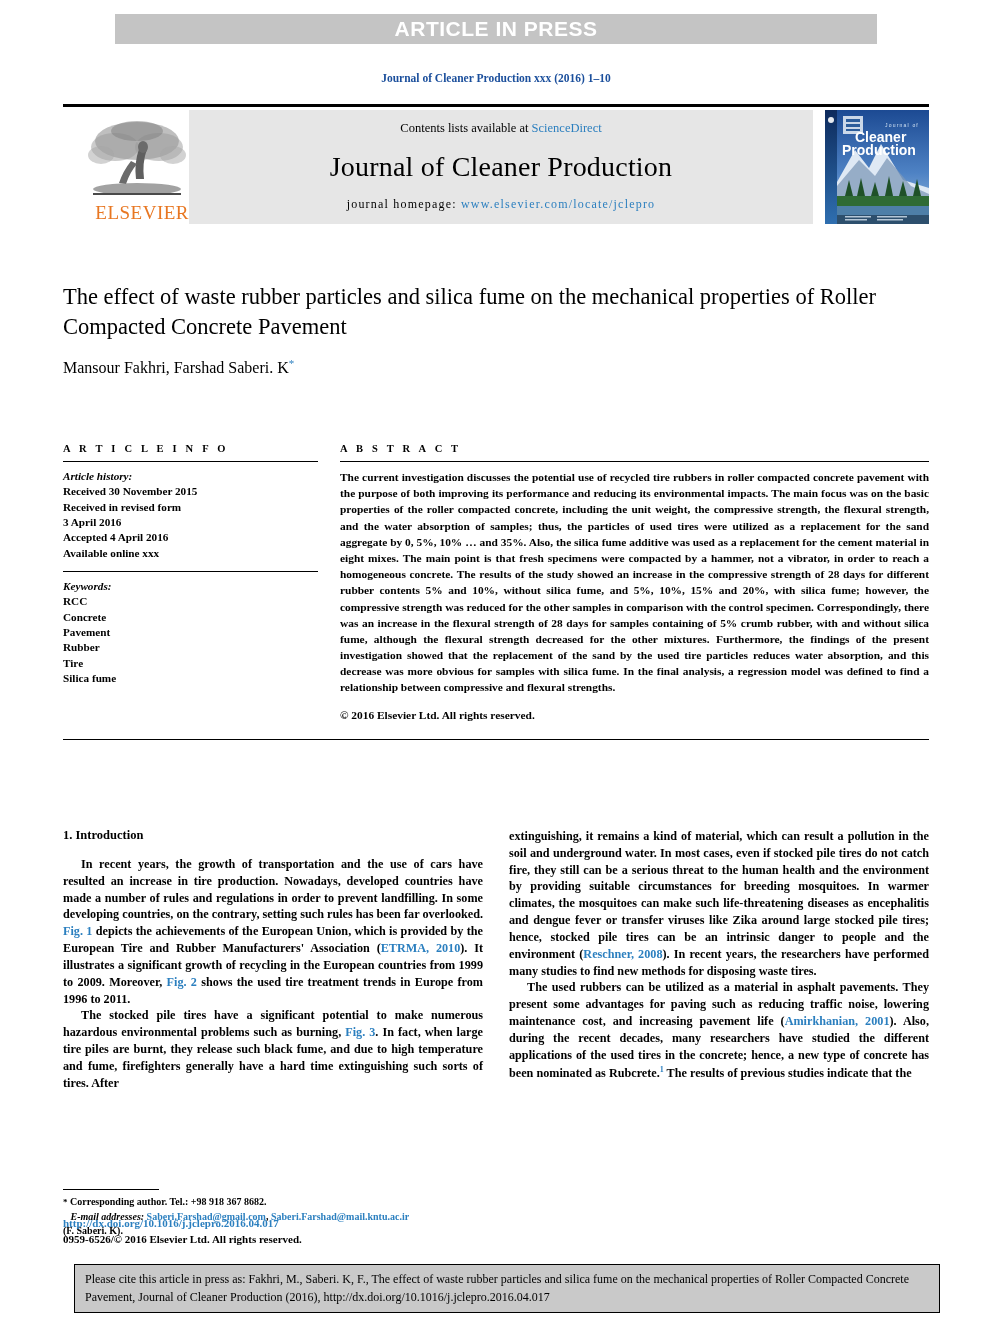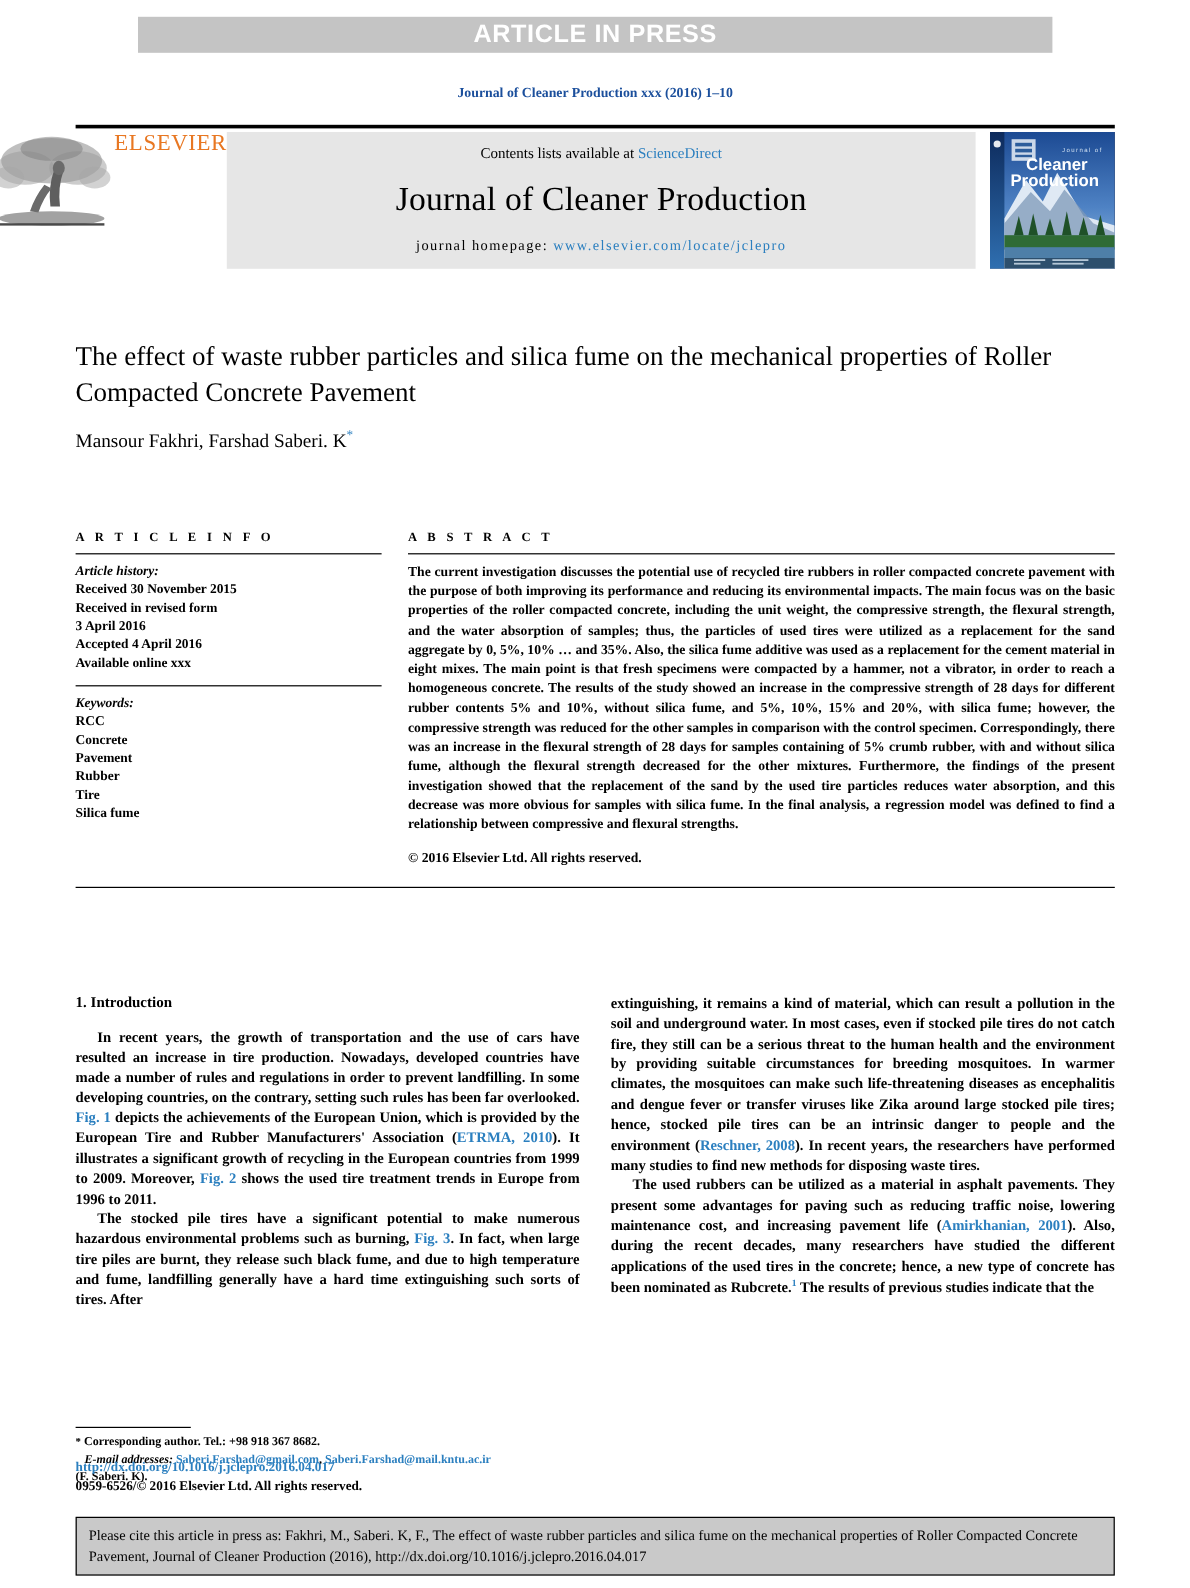--- a/index.html
+++ b/index.html
@@ -46,22 +46,22 @@
     position: absolute;
     left: 63px; top: 104px;
     width: 866px; height: 120px;
     border-top: 3px solid #000;
   }
   .masthead-inner {
     display: flex; height: 117px; padding-top: 3px;
   }
   .elsevier-logo {
     width: 126px; height: 114px;
-    display: flex; flex-direction: row;
-    align-items: flex-start; justify-content: flex-end;
+    display: flex; flex-direction: column;
+    align-items: flex-end; justify-content: flex-end;
     padding-bottom: 2px;
   }
   .elsevier-tree {
     width: 104px; height: 86px;
     position: relative;
   }
   .elsevier-wordmark {
     font-family: "Liberation Serif", serif;
     font-size: 19px;
     letter-spacing: 0.5px;
@@ -210,21 +210,21 @@
     font-size: 11px;
     line-height: 1.45;
     font-weight: bold;
     font-family: "Liberation Serif", serif;
   }
   .doi-block .doi { color: #2b7fbf; }
 
   
   .cite-box {
     position: absolute;
-    left: 63px; top: 1264px;
+    left: 74px; top: 1264px;
     width: 866px; height: 49px;
     background: #c9c9c9;
     border: 1px solid #000;
     padding: 6px 10px;
     font-size: 12px;
     line-height: 1.48;
     font-family: "Liberation Serif", serif;
   }
 </style>
 </head>
@@ -369,21 +369,21 @@
 
   </div>
   <div class="bottom-rule"></div>
 </div>
 
 <div class="body-cols">
 
   <div class="bcol">
     <div class="sec-title">1.  Introduction</div>
     <p class="para"><span>In recent years, the growth of transportation and the use of cars have resulted an increase in tire production. Nowadays, developed countries have made a number of rules and regulations in order to prevent landfilling. In some developing countries, on the contrary, setting such rules has been far overlooked. </span><span class="lnk">Fig. 1</span><span> depicts the achievements of the European Union, which is provided by the European Tire and Rubber Manufacturers' Association (</span><span class="lnk">ETRMA, 2010</span><span>). It illustrates a significant growth of recycling in the European countries from 1999 to 2009. Moreover, </span><span class="lnk">Fig. 2</span><span> shows the used tire treatment trends in Europe from 1996 to 2011.</span></p>
-    <p class="para"><span>The stocked pile tires have a significant potential to make numerous hazardous environmental problems such as burning, </span><span class="lnk">Fig. 3</span><span>. In fact, when large tire piles are burnt, they release such black fume, and due to high temperature and fume, landfilling generally have a hard time extinguishing such sorts of tires. After</span></p>
+    <p class="para"><span>The stocked pile tires have a significant potential to make numerous hazardous environmental problems such as burning, </span><span class="lnk">Fig. 3</span><span>. In fact, when large tire piles are burnt, they release such black fume, and due to high temperature and fume, firefighters generally have a hard time extinguishing such sorts of tires. After</span></p>
 
     <div class="footnote-zone">
       <div class="fn-rule"></div>
       <div class="fn-text">
         <span class="fn-star">*</span><span> Corresponding author. Tel.: +98 918 367 8682.</span><br>
         &nbsp;&nbsp;&nbsp;<span class="it">E-mail addresses:</span>
         <span class="lnk">Saberi.Farshad@gmail.com</span><span>, </span><span class="lnk">Saberi.Farshad@mail.kntu.ac.ir</span><br>
         <span>(F. Saberi. K).</span>
       </div>
     </div>

